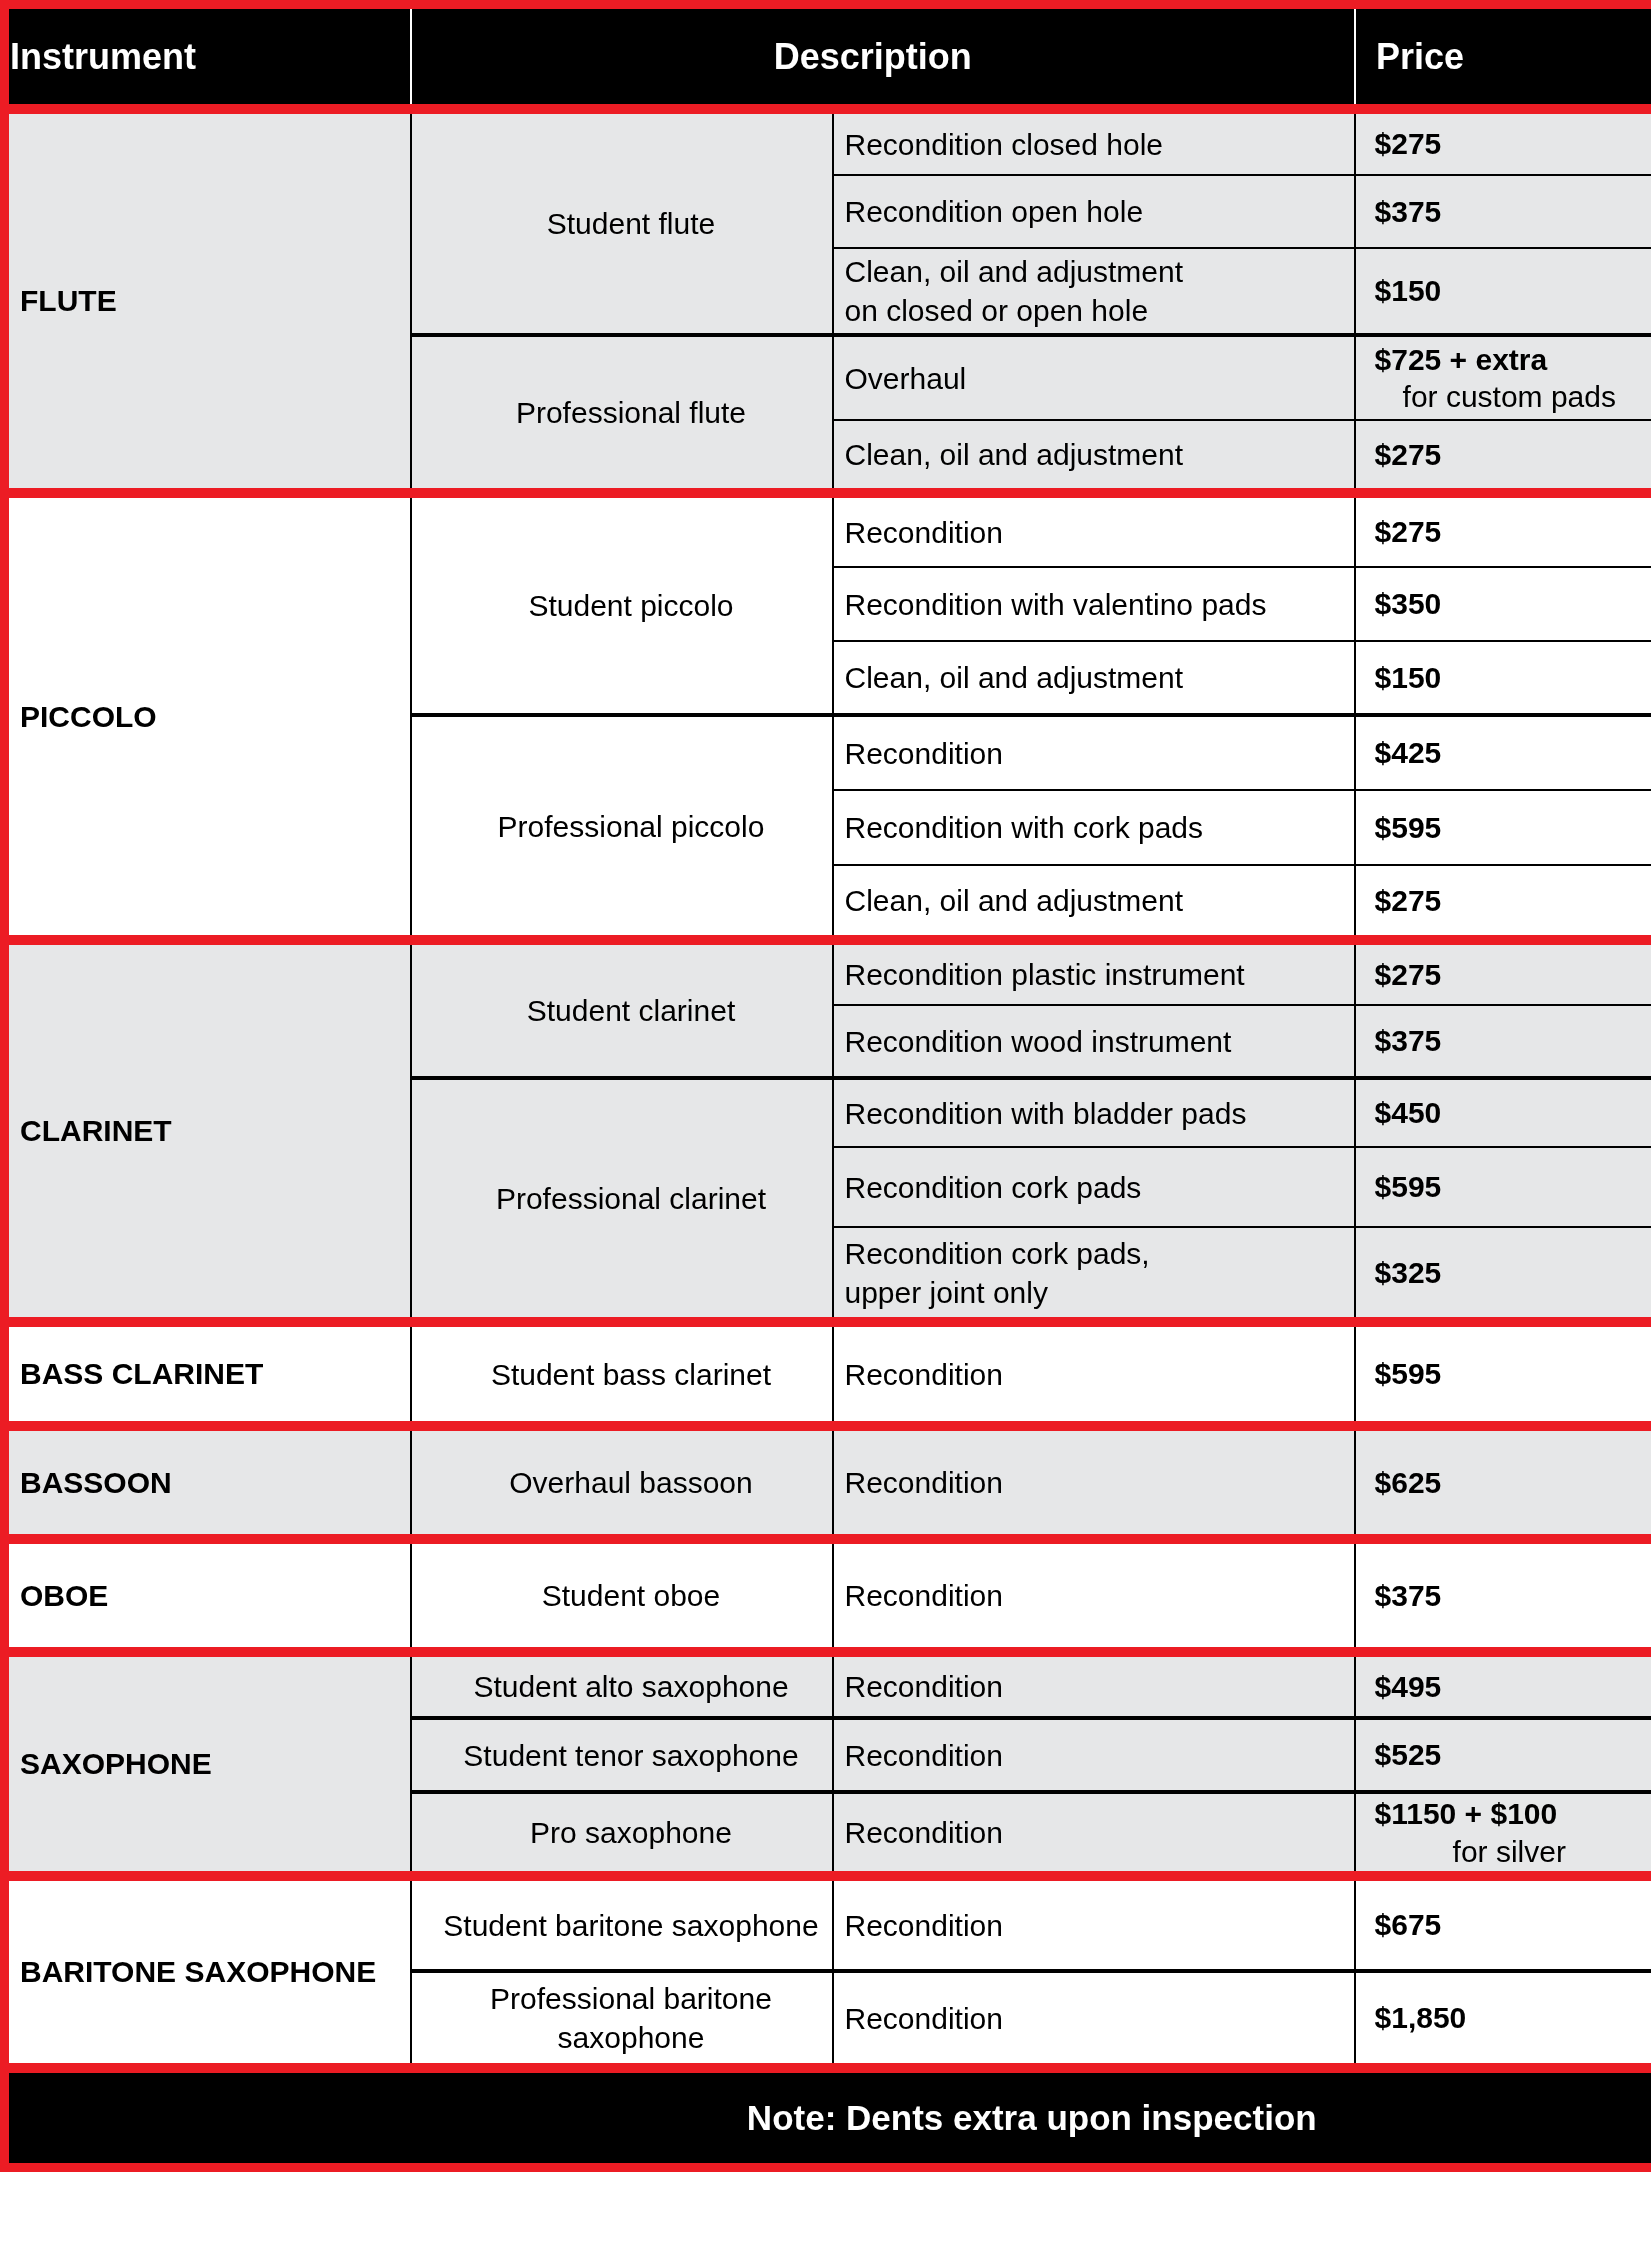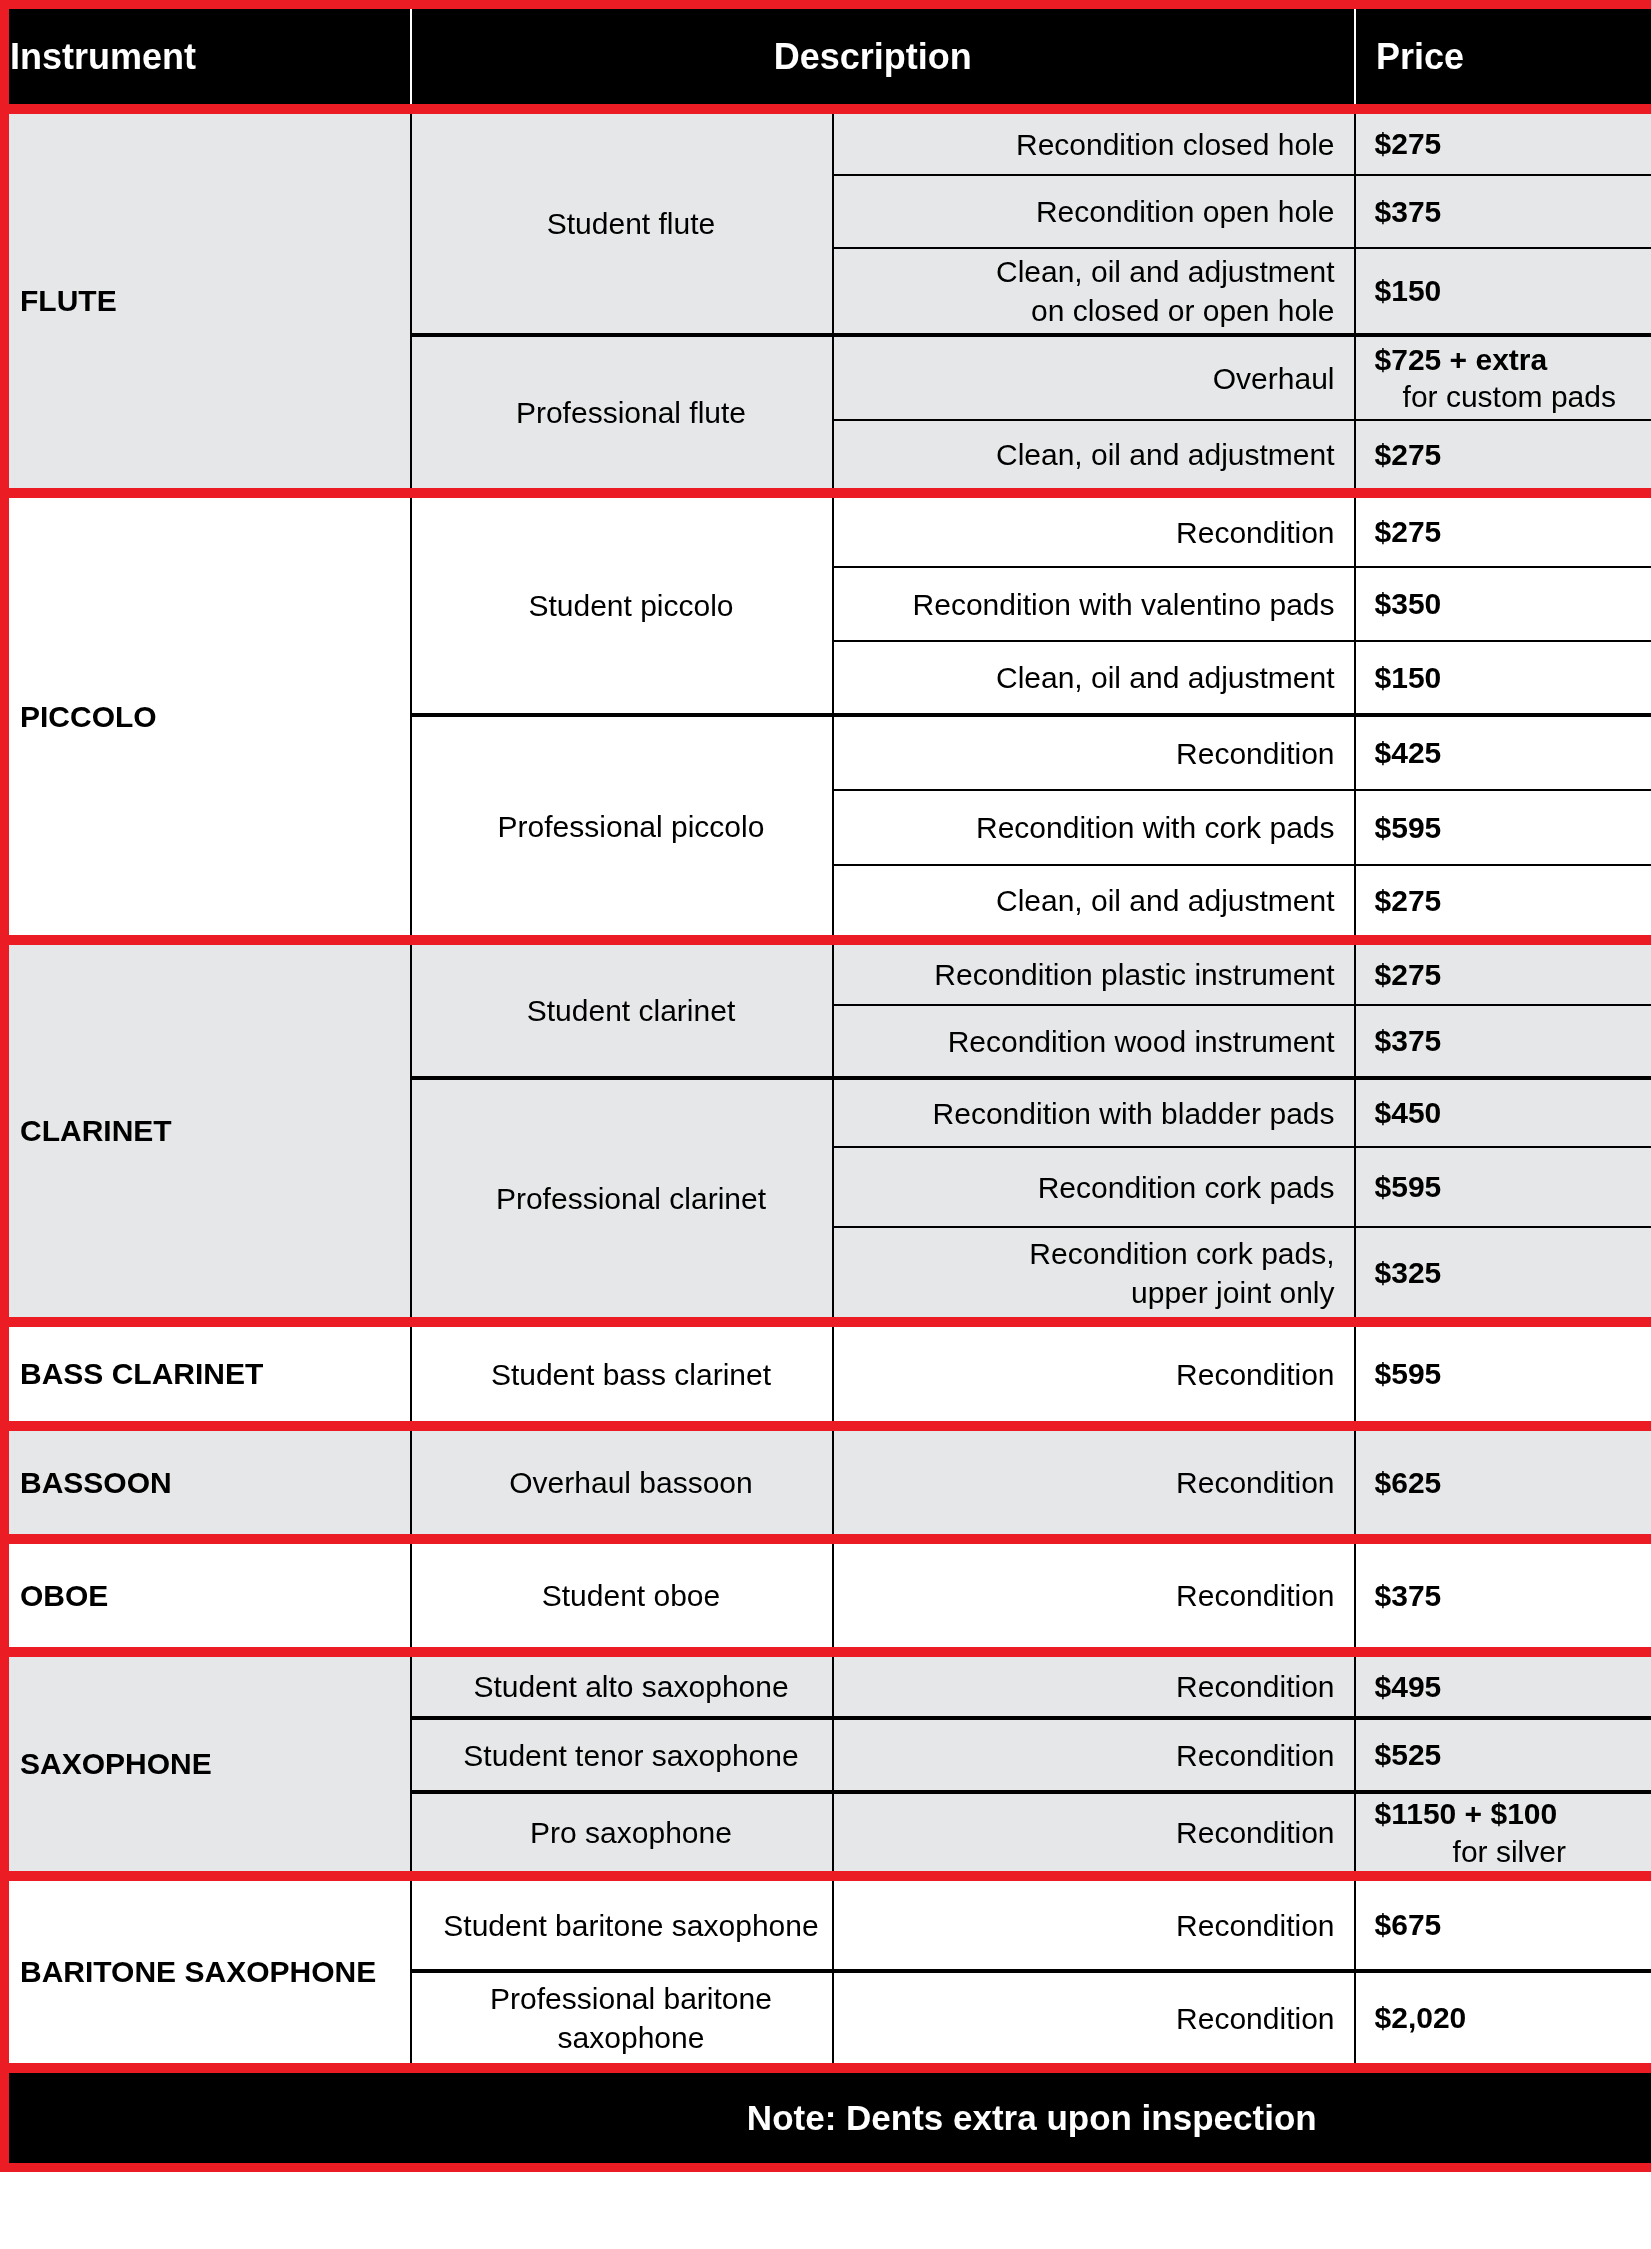--- a/index.html
+++ b/index.html
@@ -45,21 +45,21 @@
     line-height:1.2;
     padding:0 11px;
   }
   td.sub{
     text-align:center;
     padding-left:24px;
     padding-right:5px;
     line-height:1.3;
   }
   td.desc{
-    text-align:right;
+    text-align:left;
     padding-right:19px;
     padding-left:11px;
     line-height:1.3;
   }
   td.price{
     text-align:left;
     padding-left:19px;
     padding-right:8px;
     font-weight:bold;
     font-size:32px;
@@ -230,21 +230,21 @@
   <tbody class="section white">
     <tr style="height:95px">
       <td class="inst" rowspan="2">BARITONE SAXOPHONE</td>
       <td class="sub">Student baritone saxophone</td>
       <td class="desc"><span>Recondition</span></td>
       <td class="price"><span>$675</span></td>
     </tr>
     <tr class="group-start" style="height:97px">
       <td class="sub">Professional baritone saxophone</td>
       <td class="desc"><span>Recondition</span></td>
-      <td class="price"><span>$2,020</span></td>
+      <td class="price"><span>$1,850</span></td>
     </tr>
   </tbody>
 
   <tbody class="footer-band">
     <tr>
       <td></td>
       <td class="note" colspan="3">Note: Dents extra upon inspection</td>
     </tr>
   </tbody>
 </table>

